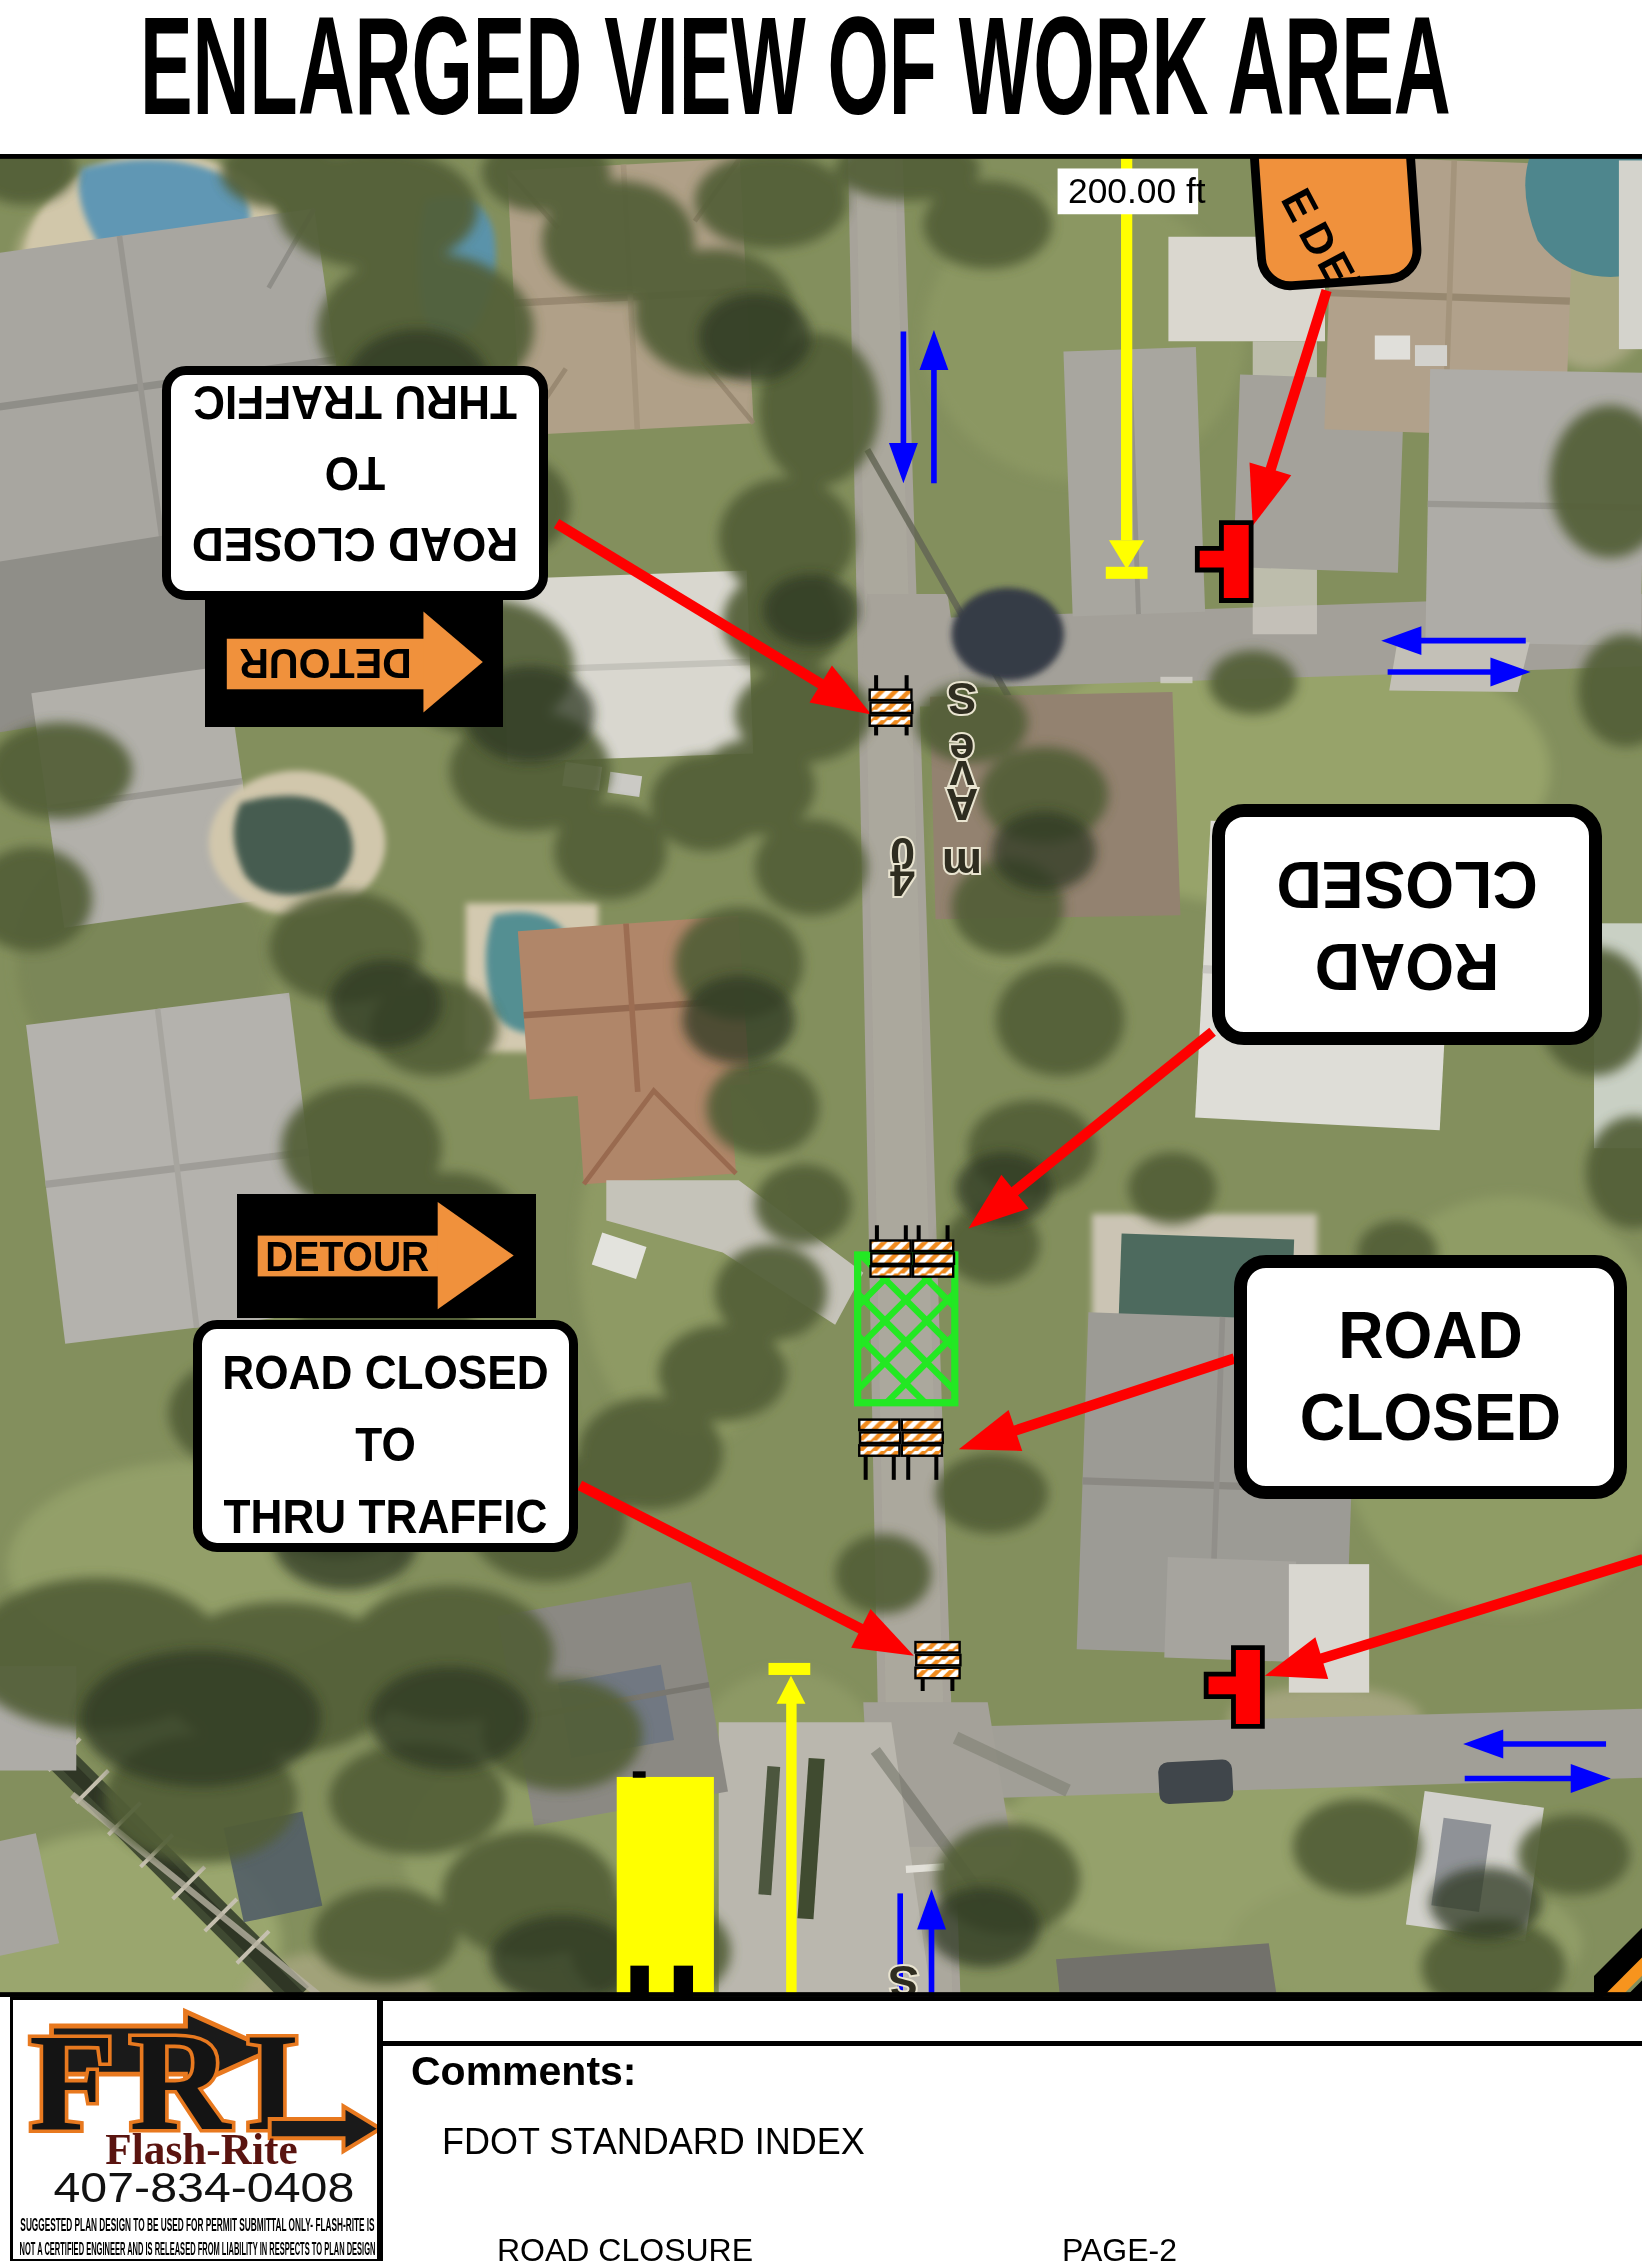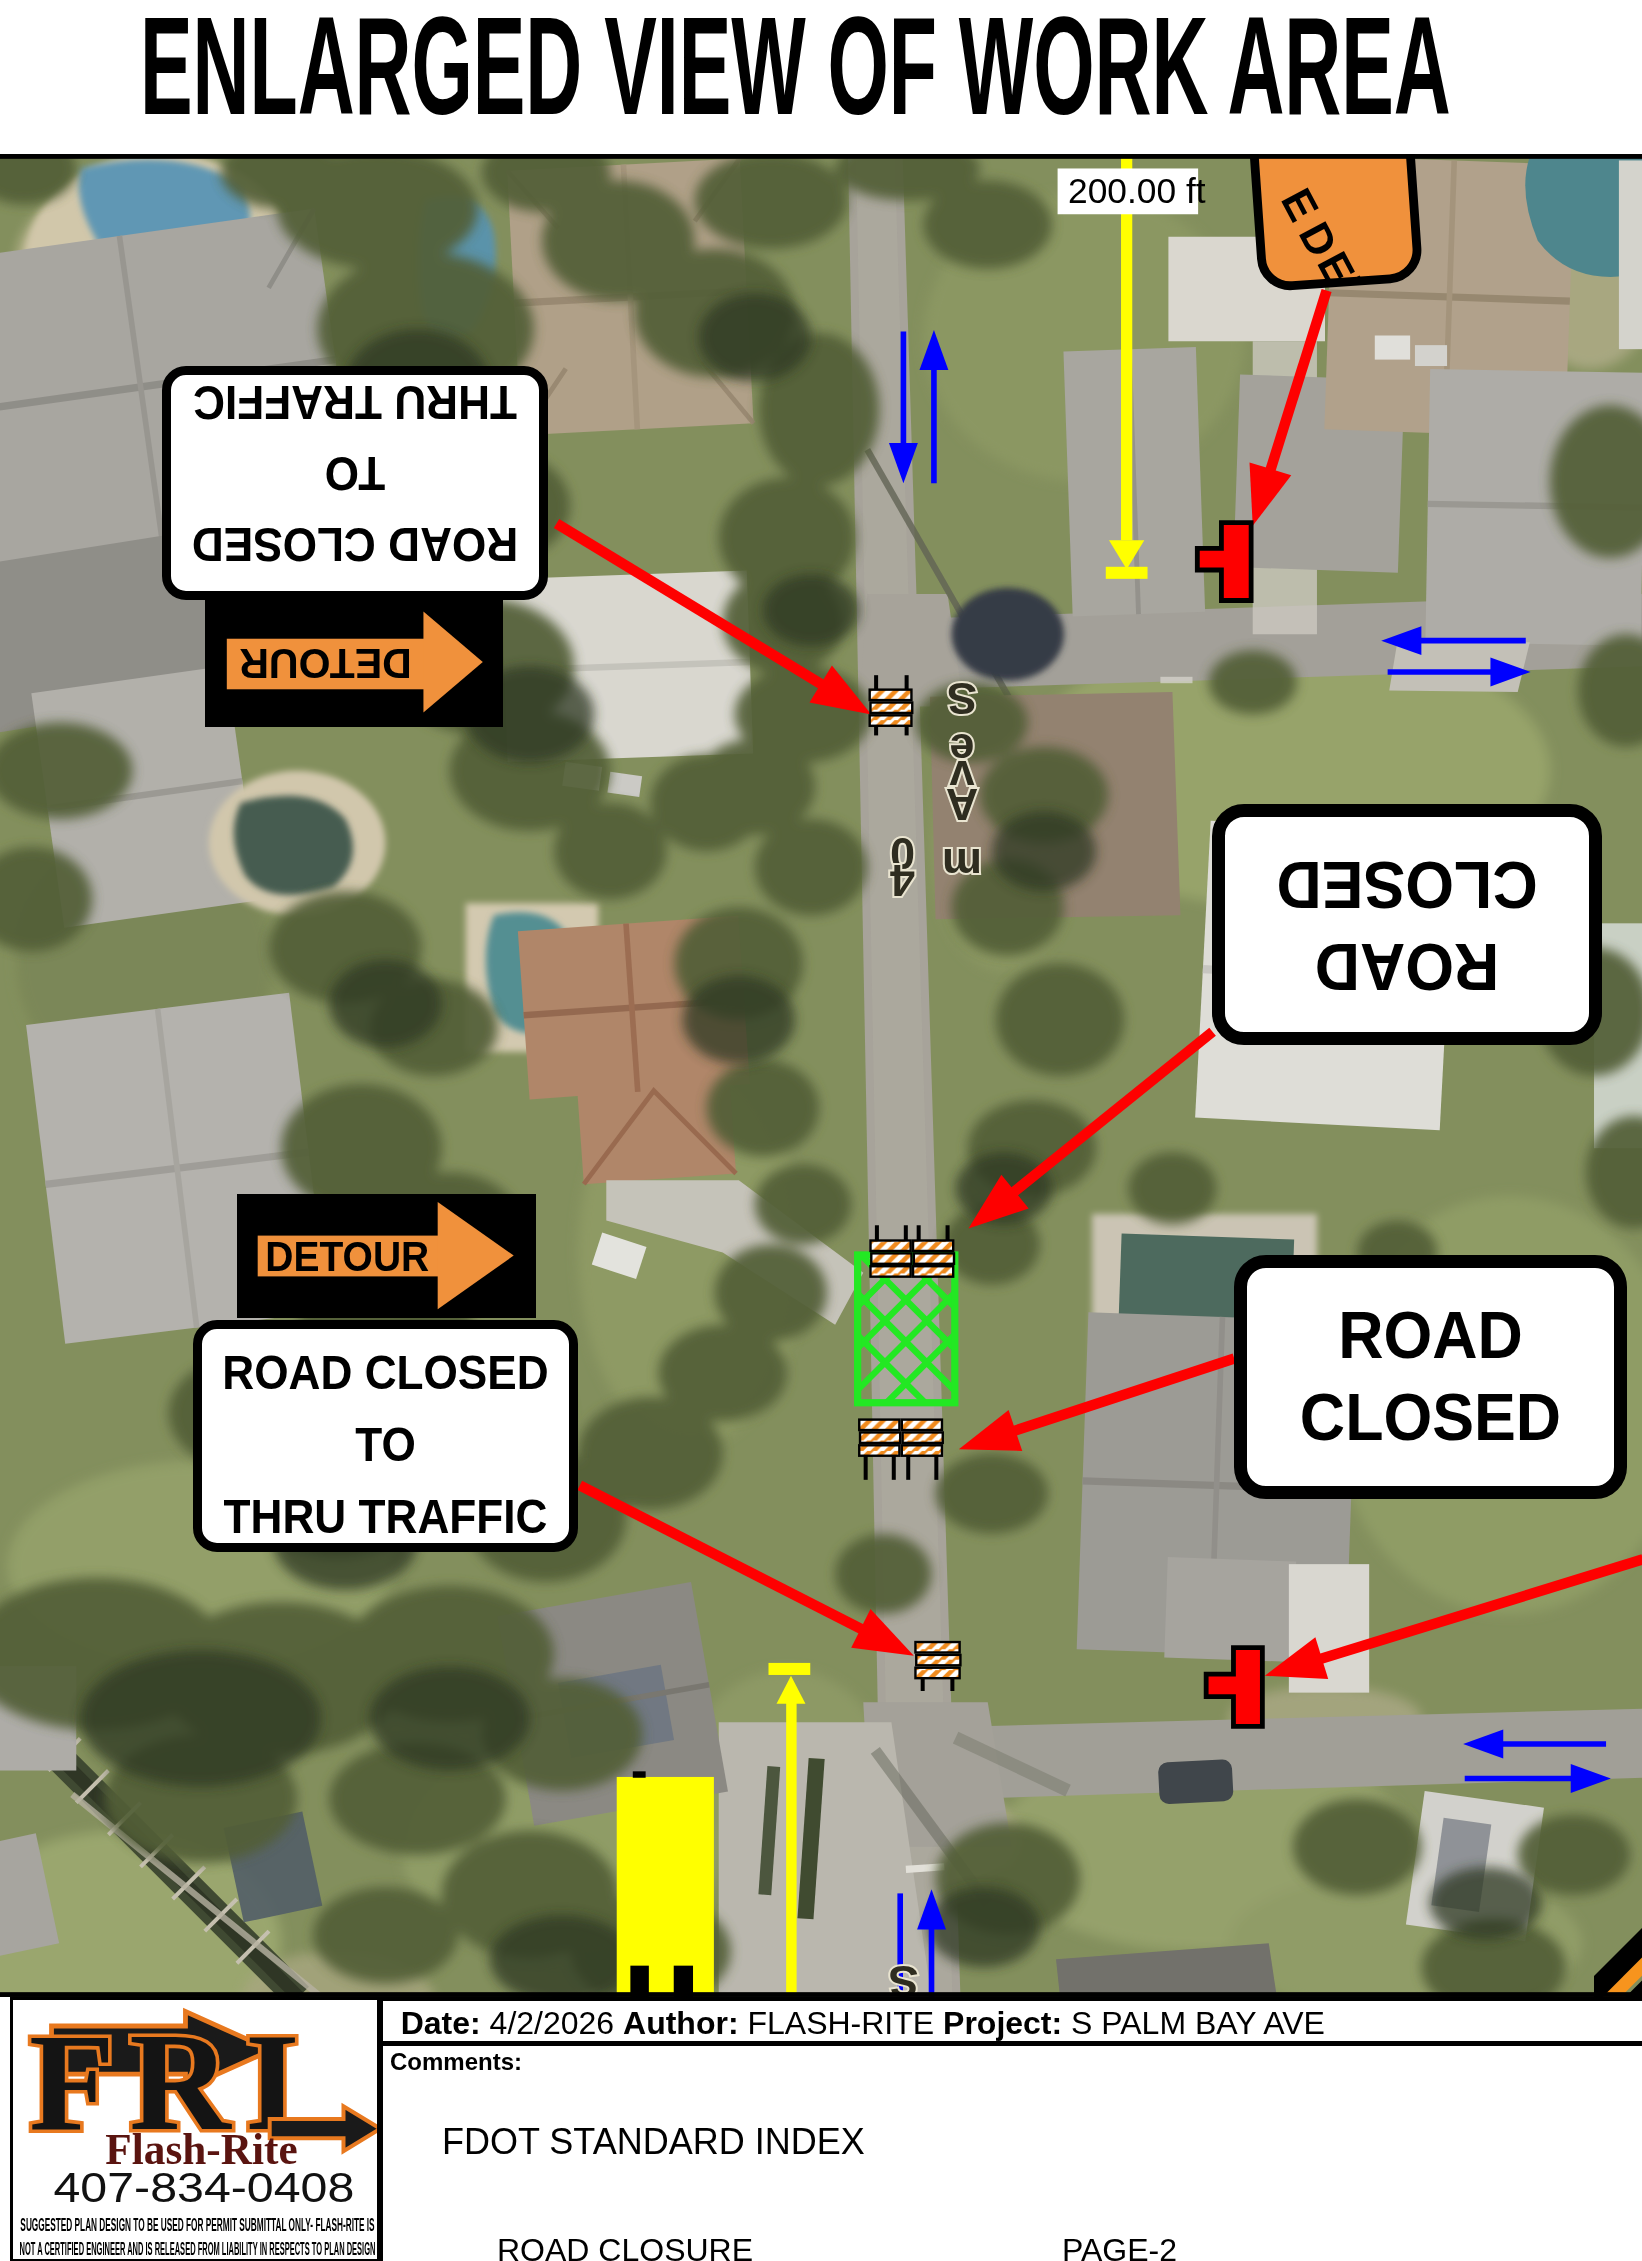--- a/index.html
+++ b/index.html
@@ -601,25 +601,24 @@
 
     <g font-family="Liberation Sans, sans-serif" font-weight="bold" font-size="24" fill="#000" text-anchor="middle">
       <text x="230" y="288" transform="translate(230,0) scale(0.43,1) translate(-230,0)">SUGGESTED PLAN DESIGN TO BE USED FOR PERMIT SUBMITTAL ONLY- FLASH-RITE  IS</text>
       <text x="230" y="318" transform="translate(230,0) scale(0.39,1) translate(-230,0)">NOT A CERTIFIED ENGINEER AND IS RELEASED FROM LIABILITY IN RESPECTS TO PLAN DESIGN</text>
     </g>
   </svg>
 </div>
 
 <div class="abs" style="left:377px;top:1997px;width:1266px;height:264px;background:#fff;border-left:6.4px solid #000;border-top:4px solid #000;">
 
-  <div class="abs" style="left:17.7px;top:4px;font-size:32px;white-space:nowrap;"><b>Date:</b> 4/2/2026 <b>Author:</b> FLASH-RITE <b>Project:</b> S PALM BAY AVE</div>
 
   <div class="abs" style="left:0;top:40px;width:1266px;height:4.8px;background:#000;"></div>
 
-  <div class="abs" style="left:7px;top:47px;font-size:24px;font-weight:bold;">Comments:</div>
+  <div class="abs" style="left:28px;top:47px;font-size:41px;font-weight:bold;">Comments:</div>
 
 
   <div class="abs" style="left:59px;top:120px;font-size:36px;">FDOT STANDARD INDEX</div>
 
   <div class="abs" style="left:114px;top:231px;font-size:32px;">ROAD CLOSURE</div>
 
   <div class="abs" style="left:679px;top:231px;font-size:32px;">PAGE-2</div>
 </div>
 
 

